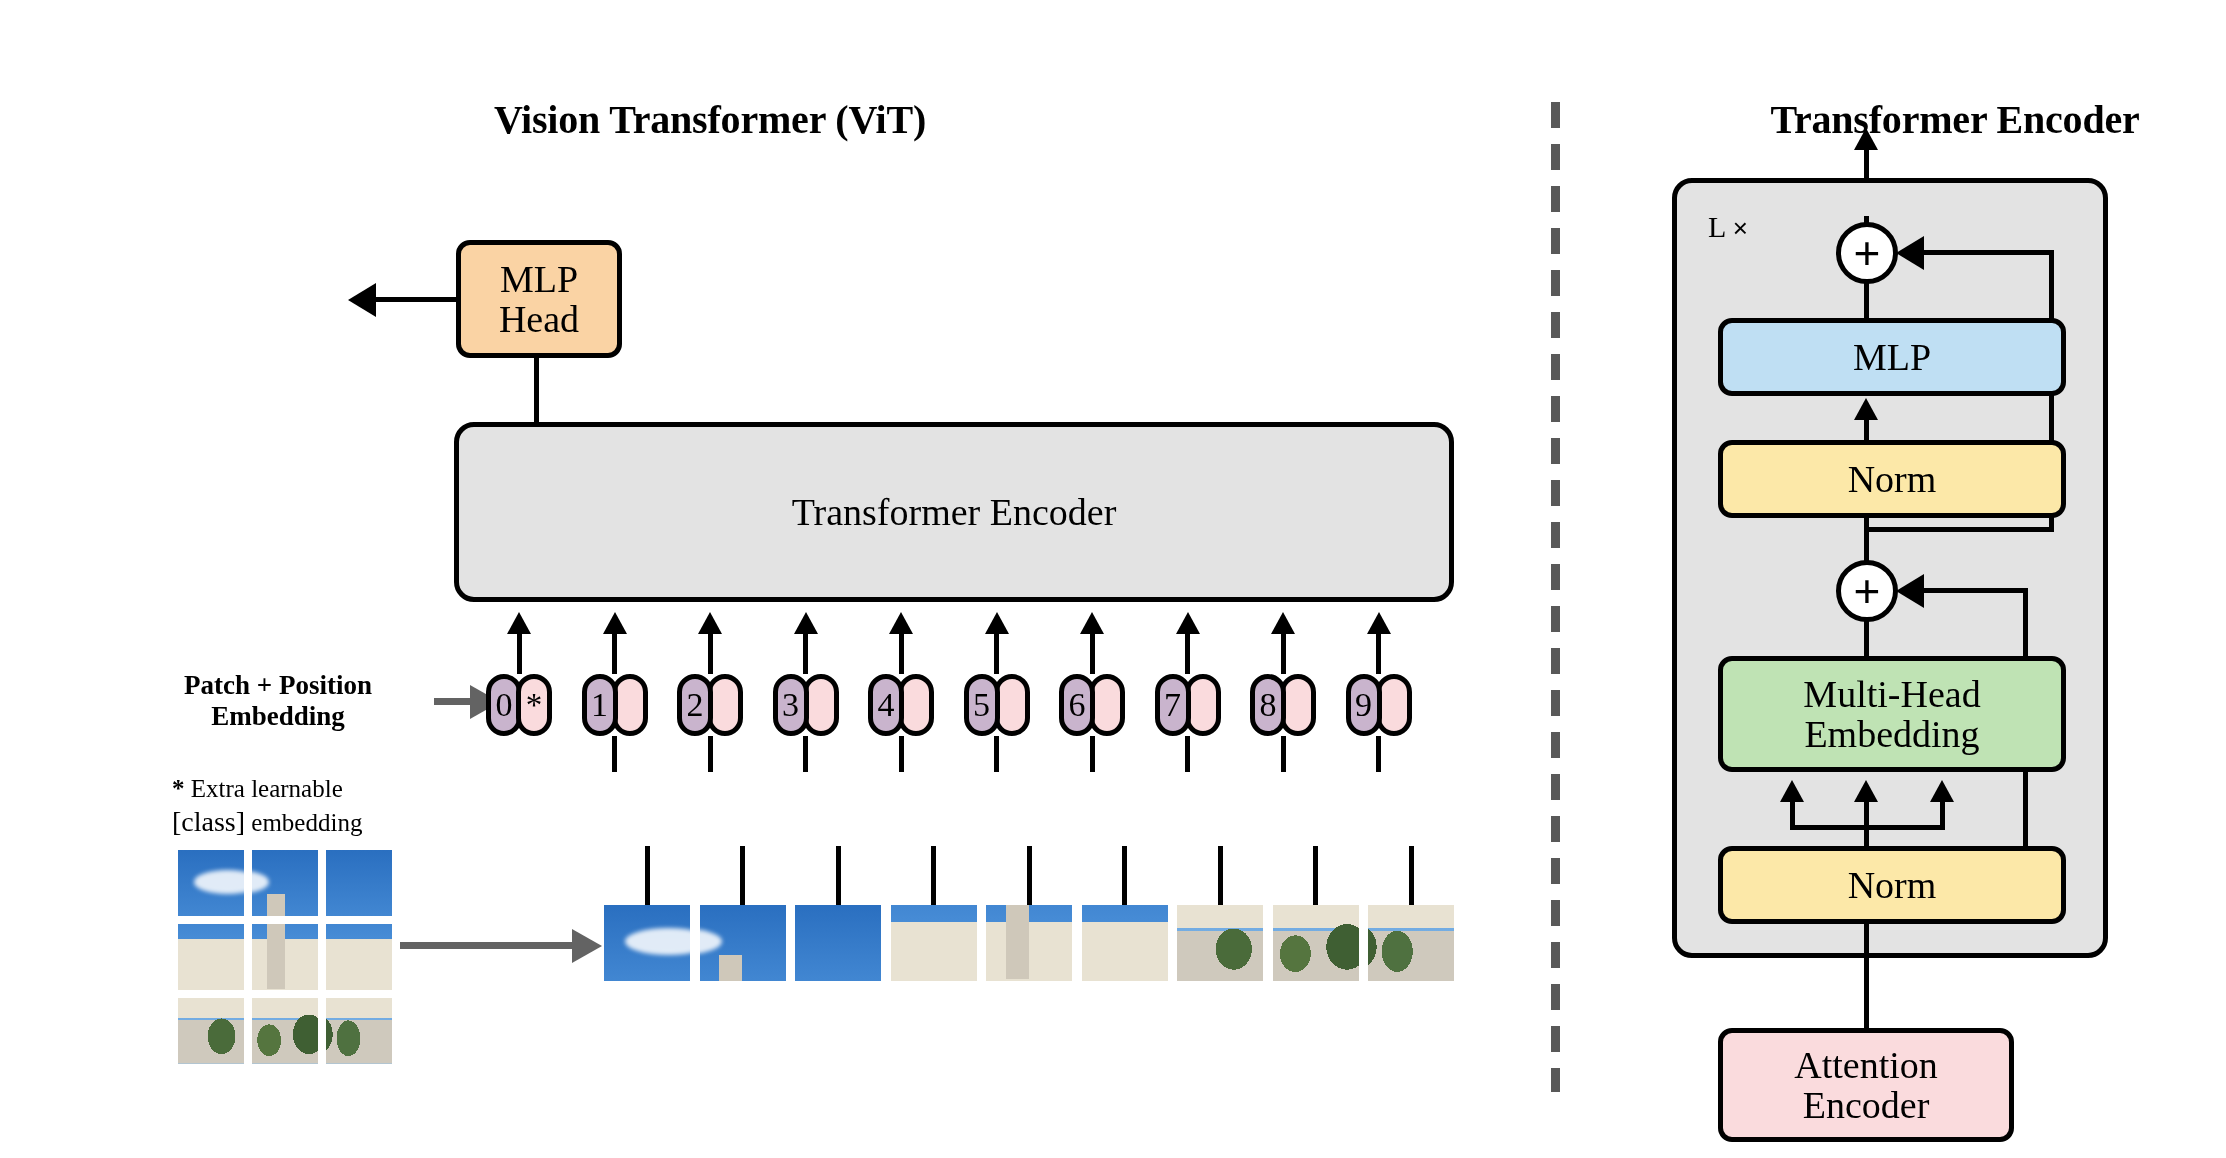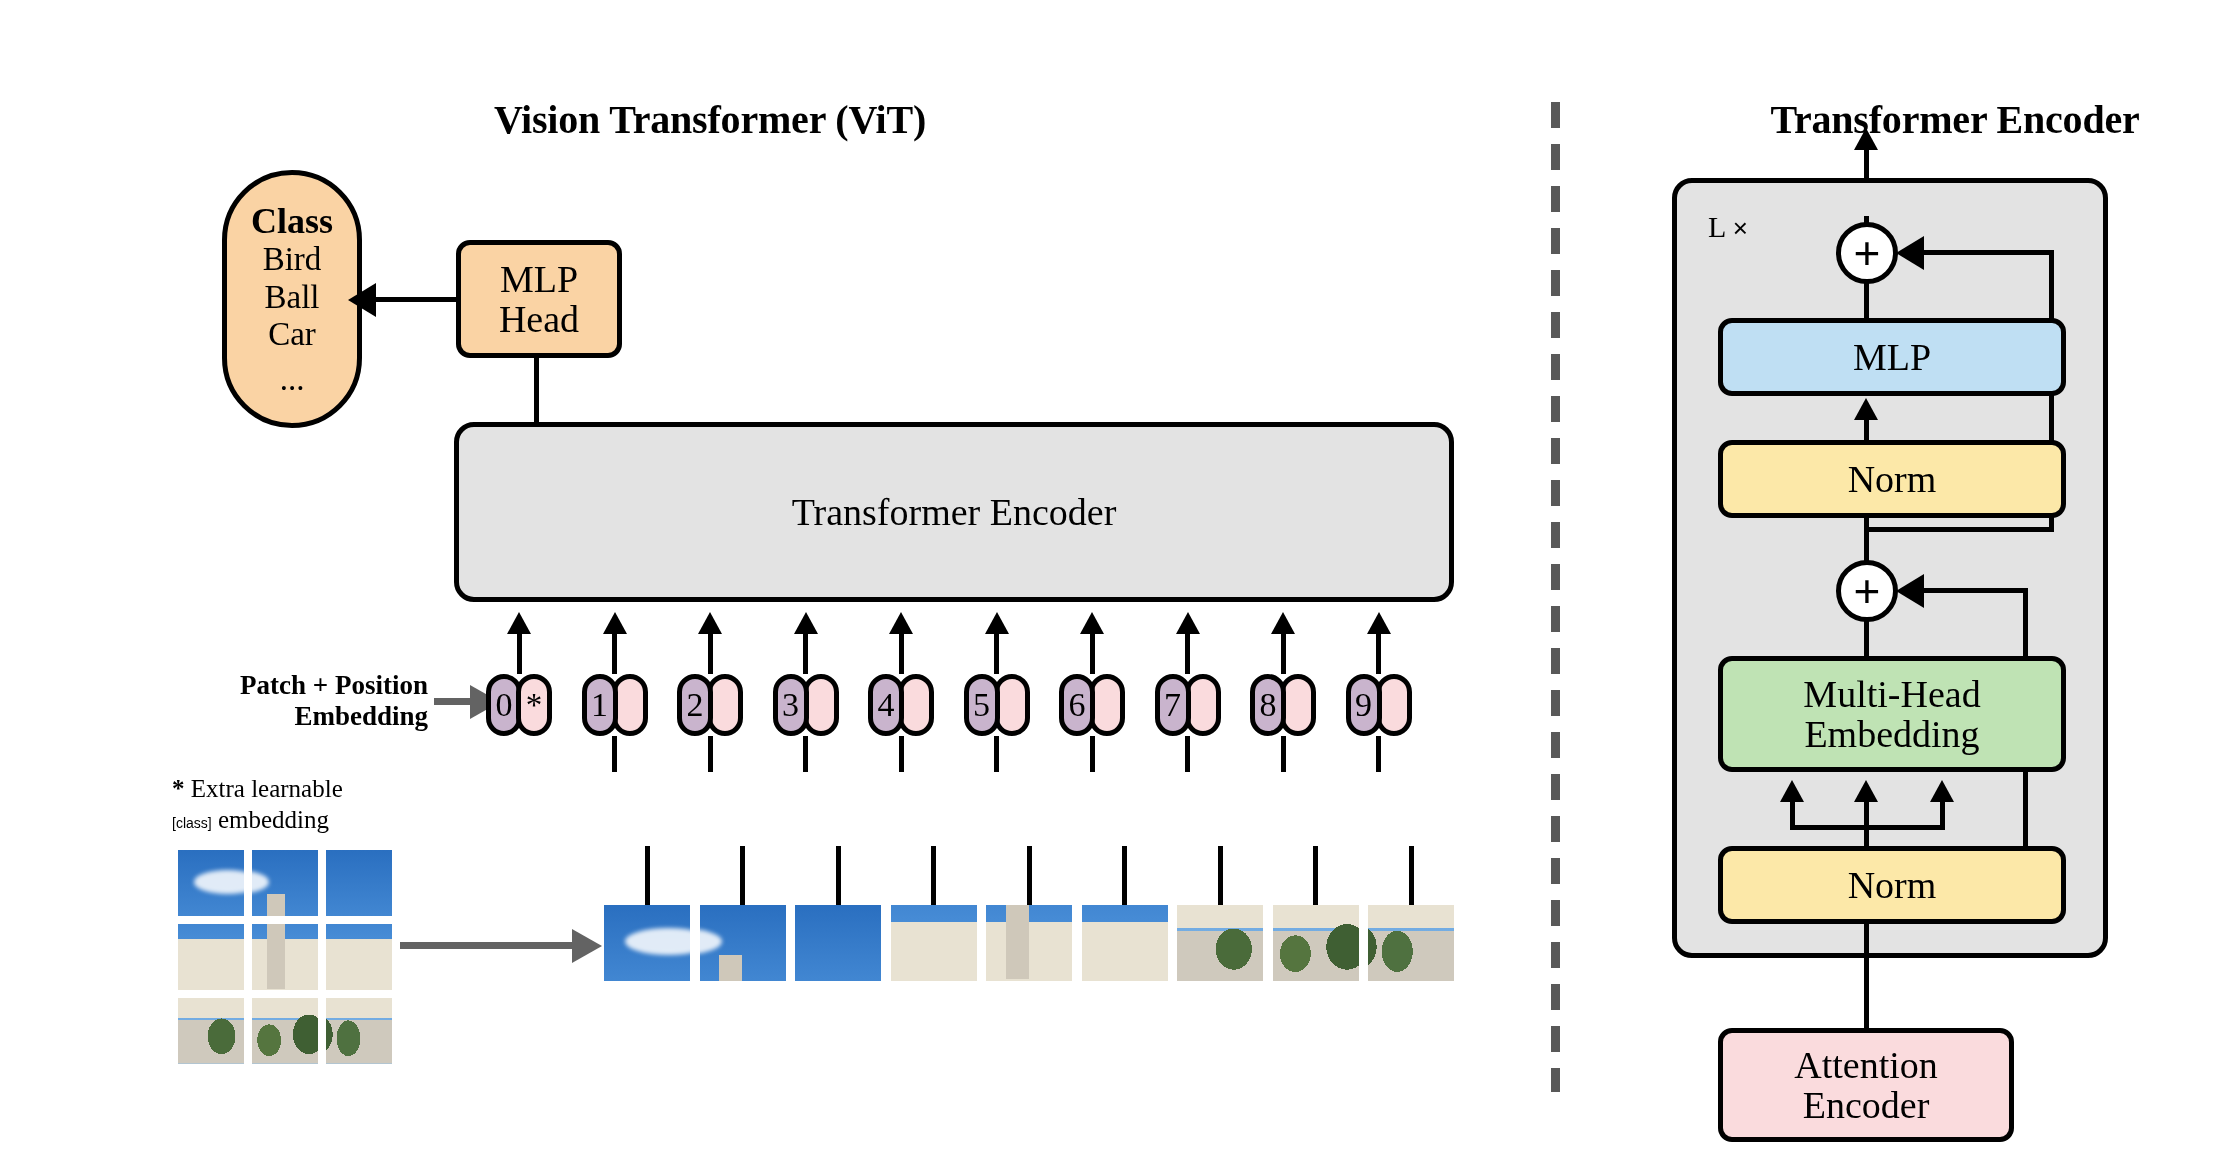--- a/index.html
+++ b/index.html
@@ -121,33 +121,33 @@
   .tok.num { background: #c9b4cd; position: relative; z-index: 2; }
   .tok.emb { background: #fadbdd; margin-left: -6px; position: relative; z-index: 1; }
   .tok.emb.star { font-size: 33px; z-index: 3; margin-left: -6px; }
 
   
   .lbl-bold {
     position: absolute;
     font-weight: bold;
     font-size: 27px;
     line-height: 1.16;
-    text-align: right;
+    text-align: center;
     color: #000;
   }
   .lbl-small {
     position: absolute;
     font-size: 25px;
     line-height: 1.22;
     text-align: left;
     color: #000;
   }
   .lbl-small .mono {
-    font-family: Liberation Sans, sans-serif;
-    font-size: 14px;
+    font-family: Liberation Serif, serif;
+    font-size: 28px;
   }
   .lx {
     position: absolute;
     font-size: 30px;
     color: #000;
     white-space: nowrap;
   }
   .lx .x { font-family: "Liberation Sans", sans-serif; font-size: 26px; }
 
   
@@ -227,27 +227,20 @@
 </head>
 <body>
 
 <div id="root">
 
   <div class="title abs" style="left:380px; top:84px; width:660px;">Vision Transformer (ViT)</div>
   <div class="title abs" style="left:1650px; top:84px; width:610px;">Transformer Encoder</div>
 
   <div class="vdash" style="left:1551px; top:90px; height:990px;"></div>
 
-  <div class="class-pill" style="left:222px; top:158px; width:140px; height:258px;">
-    <div class="hdr">Class</div>
-    <div class="itm">Bird</div>
-    <div class="itm">Ball</div>
-    <div class="itm">Car</div>
-    <div class="dots">...</div>
-  </div>
 
   <div class="hline" style="left:366px; top:285px; width:90px;"></div>
   <div class="arrow-left" style="left:348px; top:271px;"></div>
 
   <div class="box rnd-12 fill-orange" style="left:456px; top:228px; width:166px; height:118px; font-size:38px; flex-direction:column;">
     <span>MLP</span>
     <span>Head</span>
   </div>
 
   <div class="vline" style="left:534px; top:344px; height:68px;"></div>

